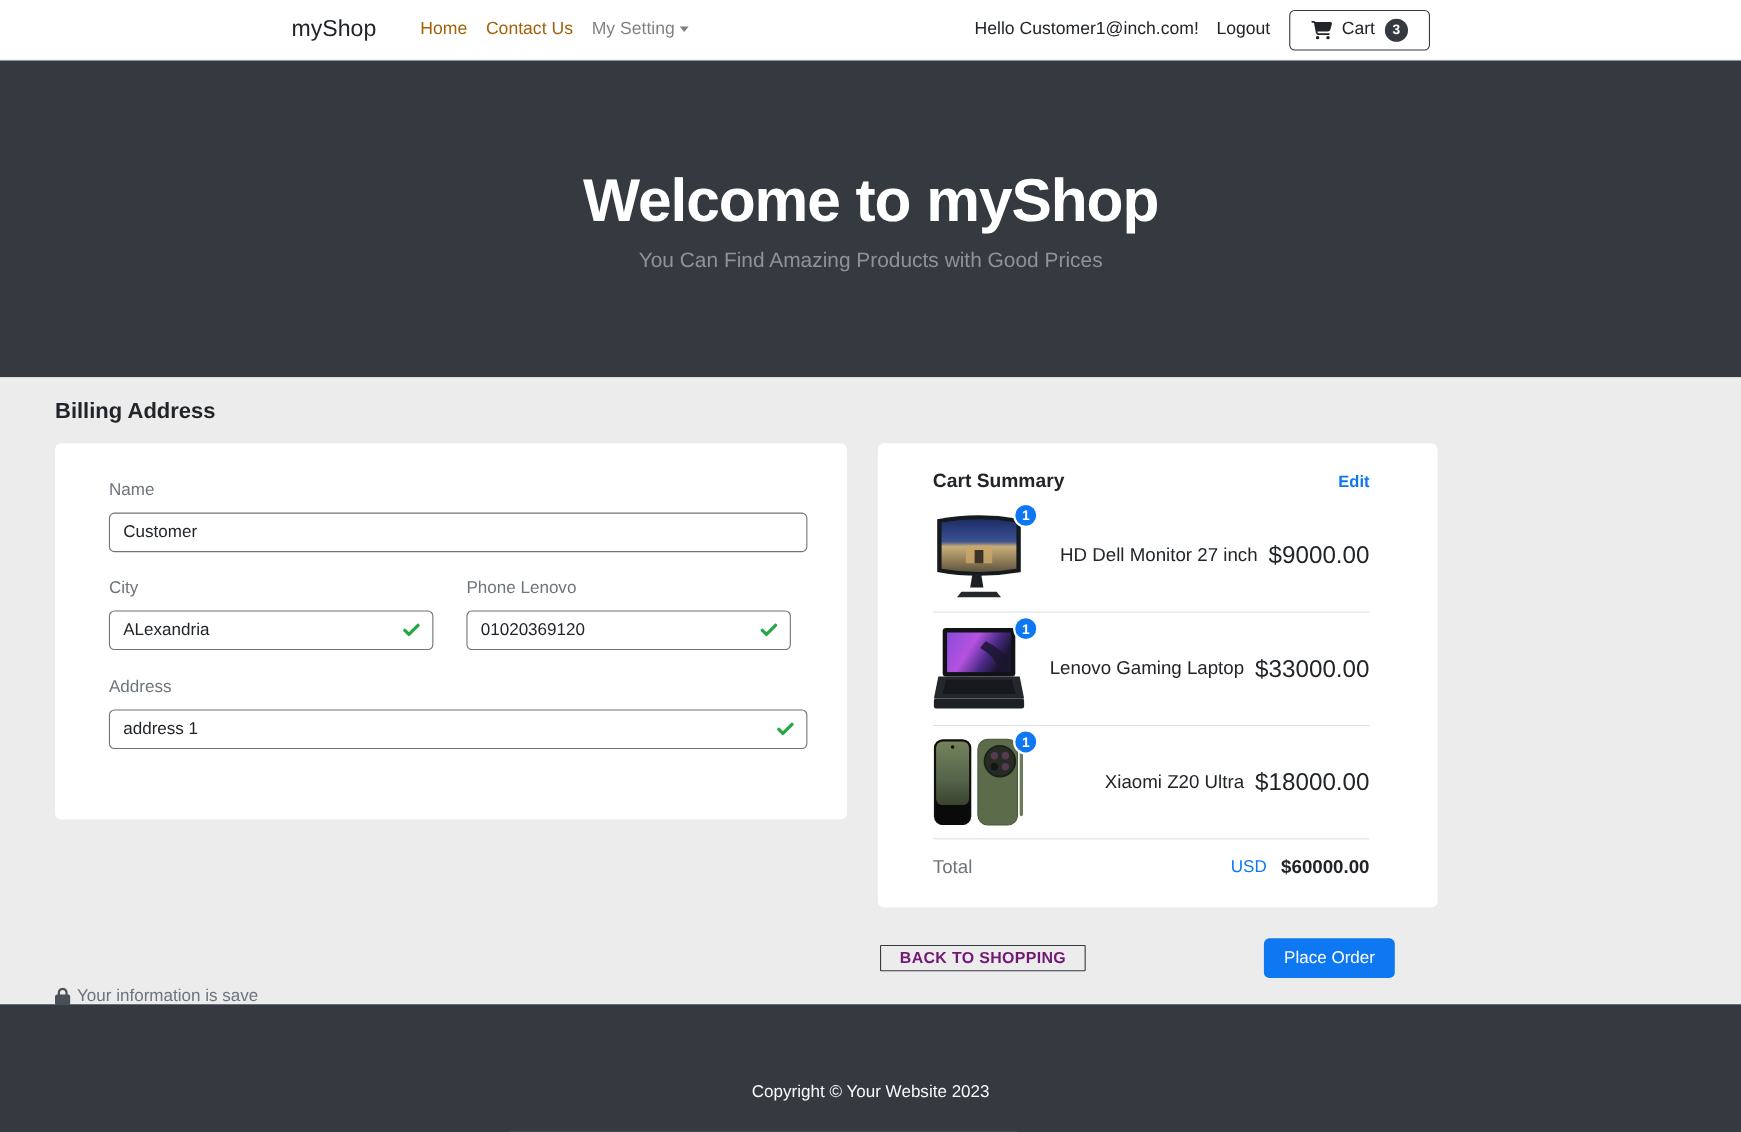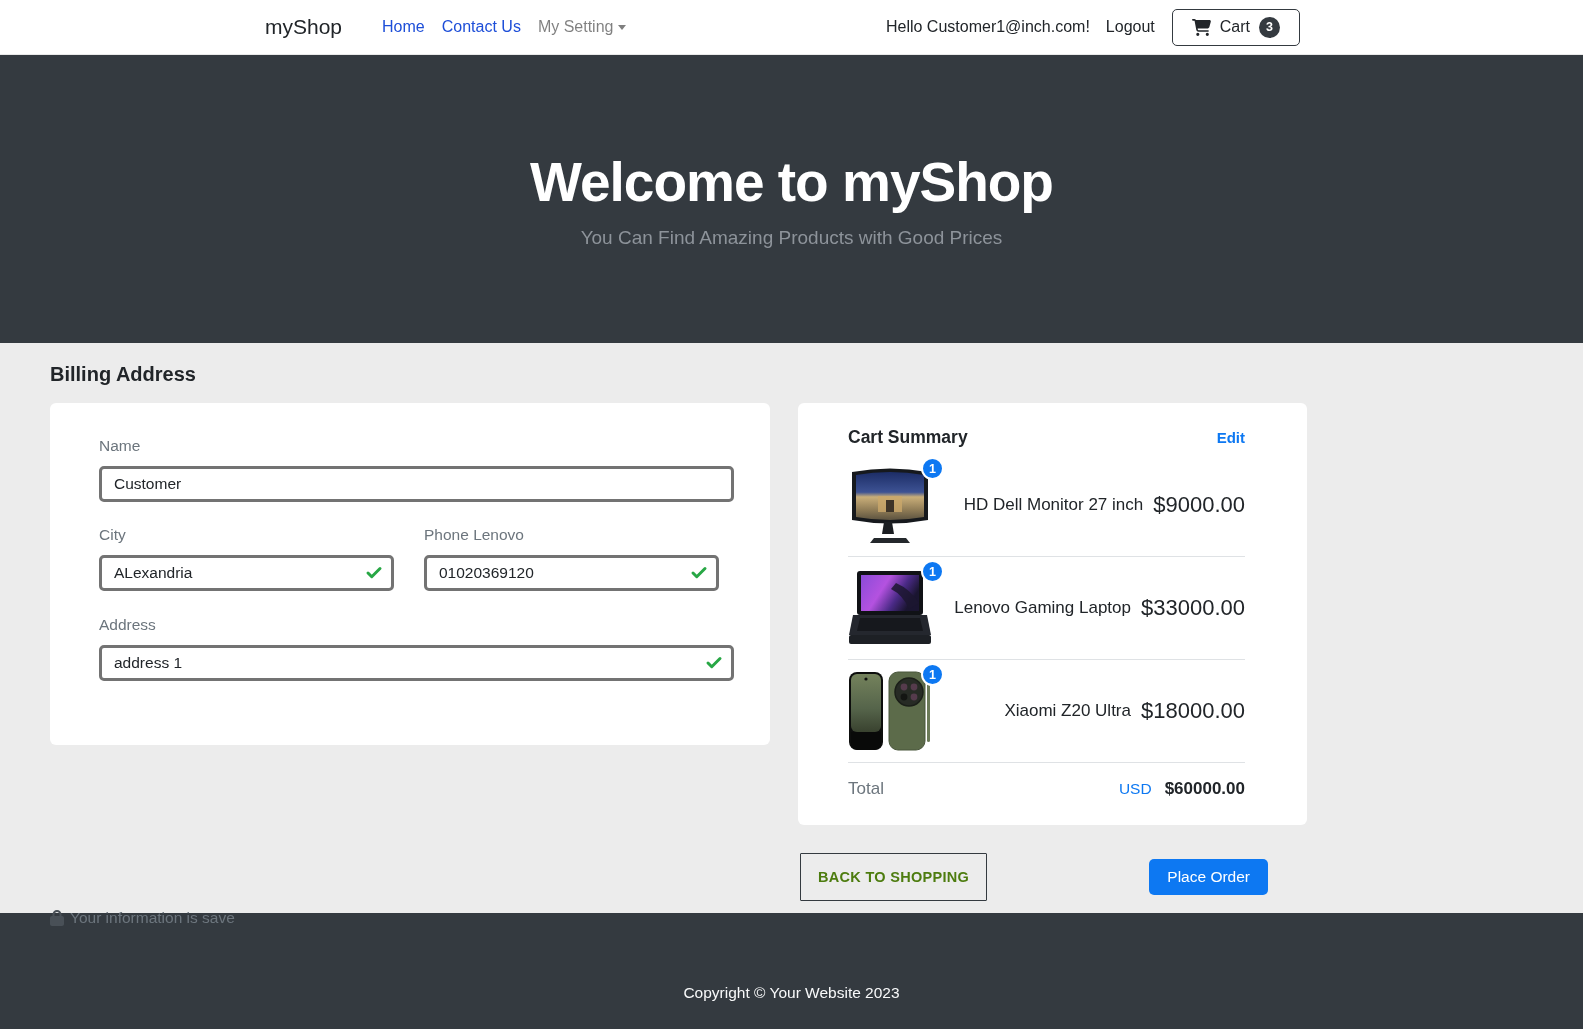--- a/index.html
+++ b/index.html
@@ -12,21 +12,21 @@
 
   
   .navbar {
     height:55px; background:#ffffff; display:flex; align-items:center;
     border-bottom:1px solid #e9e9e9;
     padding:0 283px 0 265px;
   }
   .brand { font-size:21px; color:#212529; text-decoration:none; cursor:pointer; }
   .nav-links { display:flex; align-items:center; margin-left:32px; }
   .nav-link {
-    font-size:16px; color:#1d4ed8; text-decoration:none; cursor:pointer;
+    font-size:16px; color:#a16207; text-decoration:none; cursor:pointer;
     padding:8px; margin-right:1px; white-space:nowrap;
   }
   .nav-link.muted { color:rgba(0,0,0,.5); }
   .caret {
     display:inline-block; margin-left:5px; vertical-align:middle;
     border-left:4px solid transparent; border-right:4px solid transparent;
     border-top:5px solid rgba(0,0,0,.5);
   }
   .nav-right { margin-left:auto; display:flex; align-items:center; }
   .greeting { font-size:16px; color:#212529; white-space:nowrap; }
@@ -57,21 +57,21 @@
   .content-row { display:flex; align-items:flex-start; }
 
   
   .billing-card {
     width:720px; background:#fff; border-radius:6px;
     padding:34px 36px 64px 49px;
   }
   .field-label { display:block; font-size:15.5px; color:#6c757d; margin-bottom:11px; }
   .field-wrap { position:relative; }
   .text-input {
-    width:100%; height:36px; border:3px solid #737373; border-radius:5px;
+    width:100%; height:36px; border:1px solid #737373; border-radius:5px;
     font-size:15.5px; color:#212529; padding:0 34px 0 12px; outline:none;
     font-family:inherit; background:#fff;
   }
   .check {
     position:absolute; right:11px; top:50%; transform:translateY(-50%);
     width:18px; height:18px;
   }
   .form-row2 { display:flex; gap:30px; margin-top:24px; }
   .form-col { width:295px; }
   .form-group-address { margin-top:25px; }
@@ -103,22 +103,22 @@
   .currency { font-size:15.5px; color:#0d78f2; }
   .total-amount { font-size:17px; font-weight:bold; color:#212529; }
 
   
   .actions-row {
     margin-left:750px; width:468px; margin-top:28px;
     display:flex; justify-content:space-between; align-items:center;
   }
   .back-btn {
     background:transparent; border:1px solid #343a40; border-radius:1px;
-    color:#4d7c0f; font-size:14.5px; font-weight:bold; letter-spacing:.3px;
-    padding:15px 17px; cursor:pointer; font-family:inherit; white-space:nowrap;
+    color:#701a75; font-size:14.5px; font-weight:bold; letter-spacing:.3px;
+    padding:3px 17px; cursor:pointer; font-family:inherit; white-space:nowrap;
   }
   .place-btn {
     background:#0d78f2; border:none; border-radius:5px; color:#fff;
     font-size:15.5px; padding:9px 18px; cursor:pointer; font-family:inherit; white-space:nowrap;
   }
 
   .secure-note { display:flex; align-items:center; gap:6px; margin-top:8px; }
   .secure-note svg { width:14px; height:16px; fill:#495057; }
   .secure-text { font-size:15.5px; color:#6c757d; }
 

